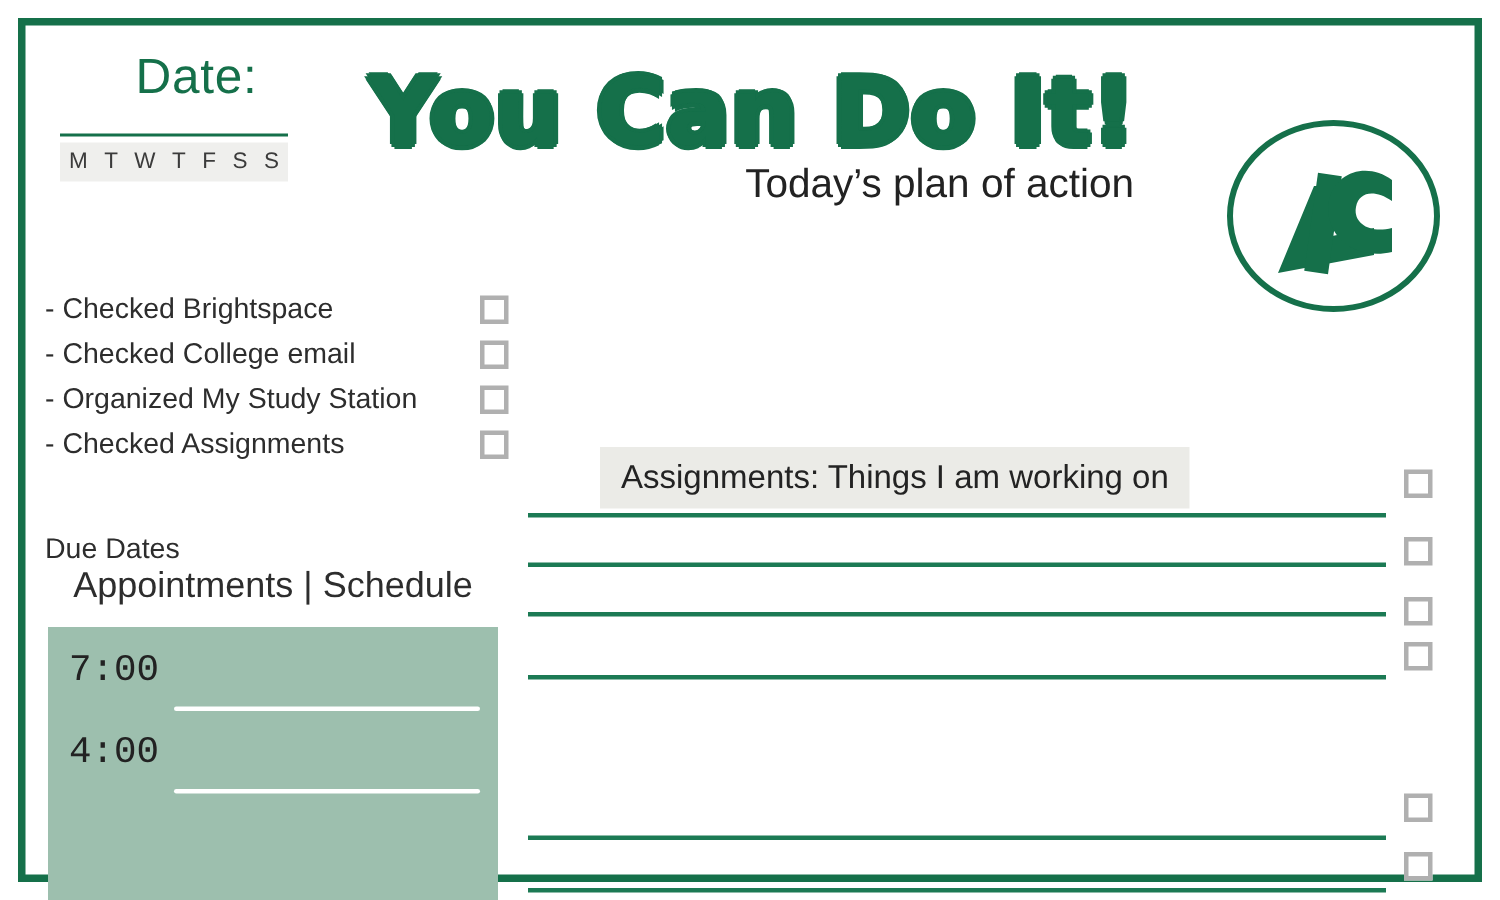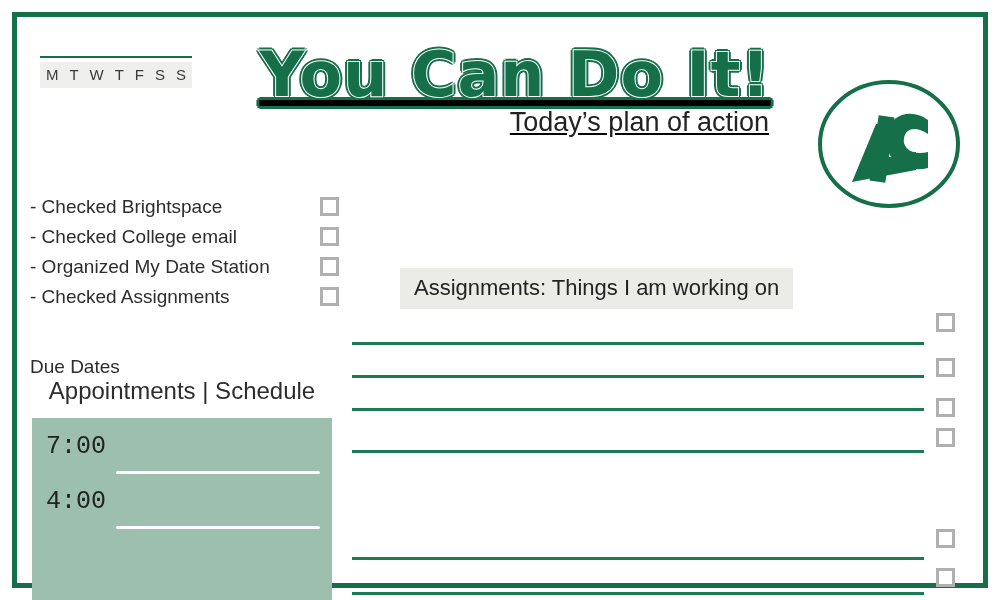--- a/index.html
+++ b/index.html
@@ -62,24 +62,23 @@
   }
   #day-strip .day {
     font-size: 15px;
     color: #3b3b3b;
     line-height: 1;
   }
 
   
   #title-wrap {
     position: absolute;
-    left: 255px;
+    left: 242px;
     top: 44px;
     width: 520px;
-    text-decoration: underline;
   }
   #main-title {
     font-family: "DejaVu Sans", sans-serif;
     font-size: 62px;
     font-weight: bold;
     color: #15704a;
     line-height: 1;
     letter-spacing: 1px;
     text-align: center;
     -webkit-text-stroke: 2px #ffffff;
@@ -192,20 +191,21 @@
   
   .sec-header {
     position: absolute;
     background: #ebebe7;
     font-size: 22px;
     color: #232323;
     padding: 9px 14px 10px 14px;
     box-sizing: border-box;
     line-height: 1;
     white-space: nowrap;
+    margin-top: 30px;
   }
   #sec1-header { left: 400px; top: 268px; }
   #sec2-header { left: 400px; top: 483px; }
 
   .rule {
     position: absolute;
     left: 352px;
     width: 572px;
     height: 0;
     border-top: 3px solid #1c7a54;
@@ -232,20 +232,21 @@
   #b6 { top: 568px; }
 </style>
 </head>
 <body>
 
 <div id="page">
 
   <div id="frame"></div>
 
   <div id="date-block">
+    <div id="date-label">Date:</div>
     <div id="date-rule"></div>
     <div id="day-strip">
       <span class="day">M</span>
       <span class="day">T</span>
       <span class="day">W</span>
       <span class="day">T</span>
       <span class="day">F</span>
       <span class="day">S</span>
       <span class="day">S</span>
     </div>
@@ -268,21 +269,21 @@
   <div id="checklist">
     <div class="row">
       <div class="txt">- Checked Brightspace</div>
       <div class="cbox"></div>
     </div>
     <div class="row">
       <div class="txt">- Checked College email</div>
       <div class="cbox"></div>
     </div>
     <div class="row">
-      <div class="txt">- Organized My Date Station</div>
+      <div class="txt">- Organized My Study Station</div>
       <div class="cbox"></div>
     </div>
     <div class="row">
       <div class="txt">- Checked Assignments</div>
       <div class="cbox"></div>
     </div>
     <div class="wrap2">Due Dates</div>
   </div>
 
   <div id="appt-title">Appointments | Schedule</div>

